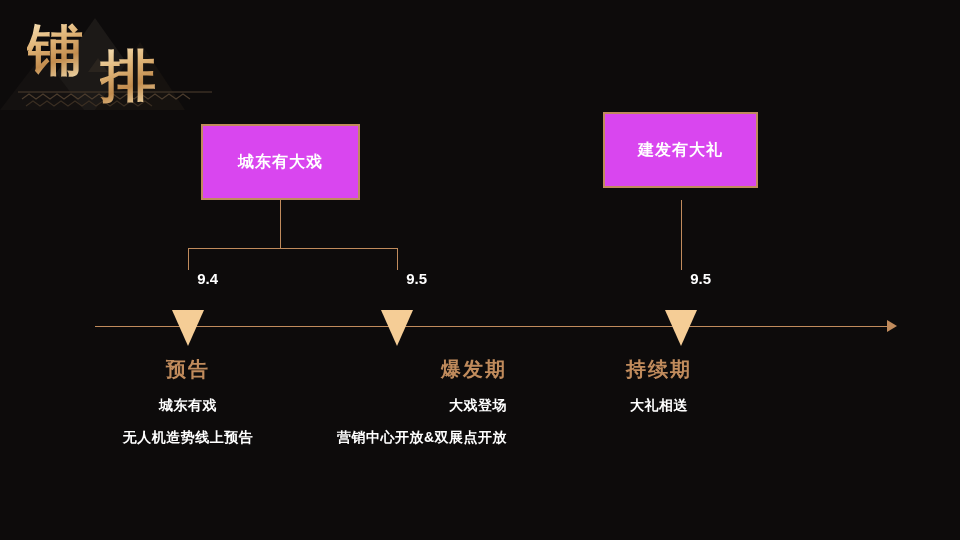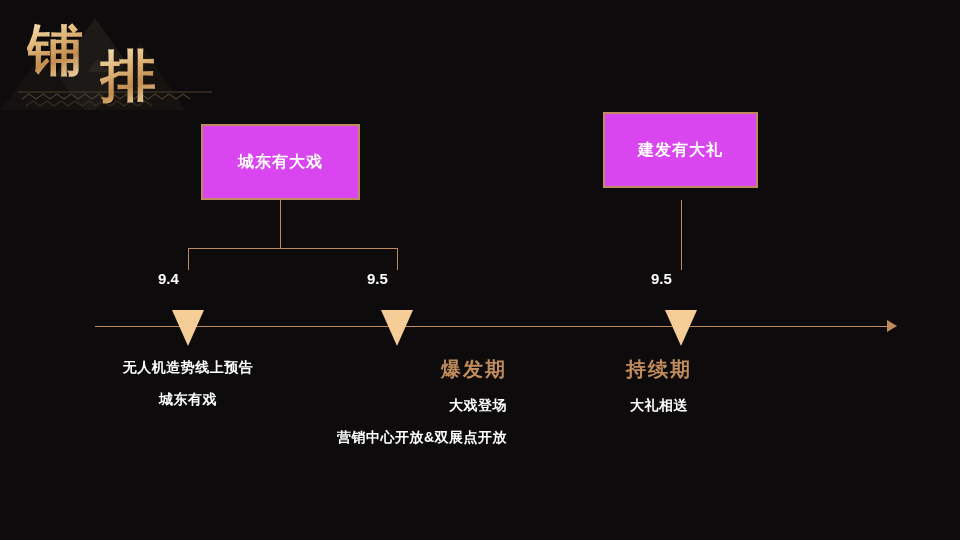--- a/index.html
+++ b/index.html
@@ -97,21 +97,21 @@
     border-top: 6px solid transparent;
     border-bottom: 6px solid transparent;
     border-left: 10px solid #c08b5c;
   }
 
   .tick-label {
     position: absolute;
     font-size: 15px;
     font-weight: 700;
     color: #ffffff;
-    text-align: left;
+    text-align: right;
     width: 60px;
     top: 270px;
   }
   .marker {
     position: absolute;
     top: 310px;
     width: 0;
     height: 0;
     border-left: 16px solid transparent;
     border-right: 16px solid transparent;
@@ -176,22 +176,23 @@
 
   <div class="tick-label" style="left:158px;">9.4</div>
   <div class="tick-label" style="left:367px;">9.5</div>
   <div class="tick-label" style="left:651px;">9.5</div>
 
   <div class="marker" style="left:172px;"></div>
   <div class="marker" style="left:381px;"></div>
   <div class="marker" style="left:665px;"></div>
 
   <div class="col" style="left:88px; width:200px;">
+    <p class="col-head">预告</p>
+    <p class="col-line">城东有戏</p>
     <p class="col-line">无人机造势线上预告</p>
-    <p class="col-line">城东有戏</p>
   </div>
 
   <div class="col" style="left:293px; width:214px;text-align:right;">
     <p class="col-head">爆发期</p>
     <p class="col-line">大戏登场</p>
     <p class="col-line">营销中心开放&amp;双展点开放</p>
   </div>
 
   <div class="col" style="left:559px; width:200px;">
     <p class="col-head">持续期</p>

